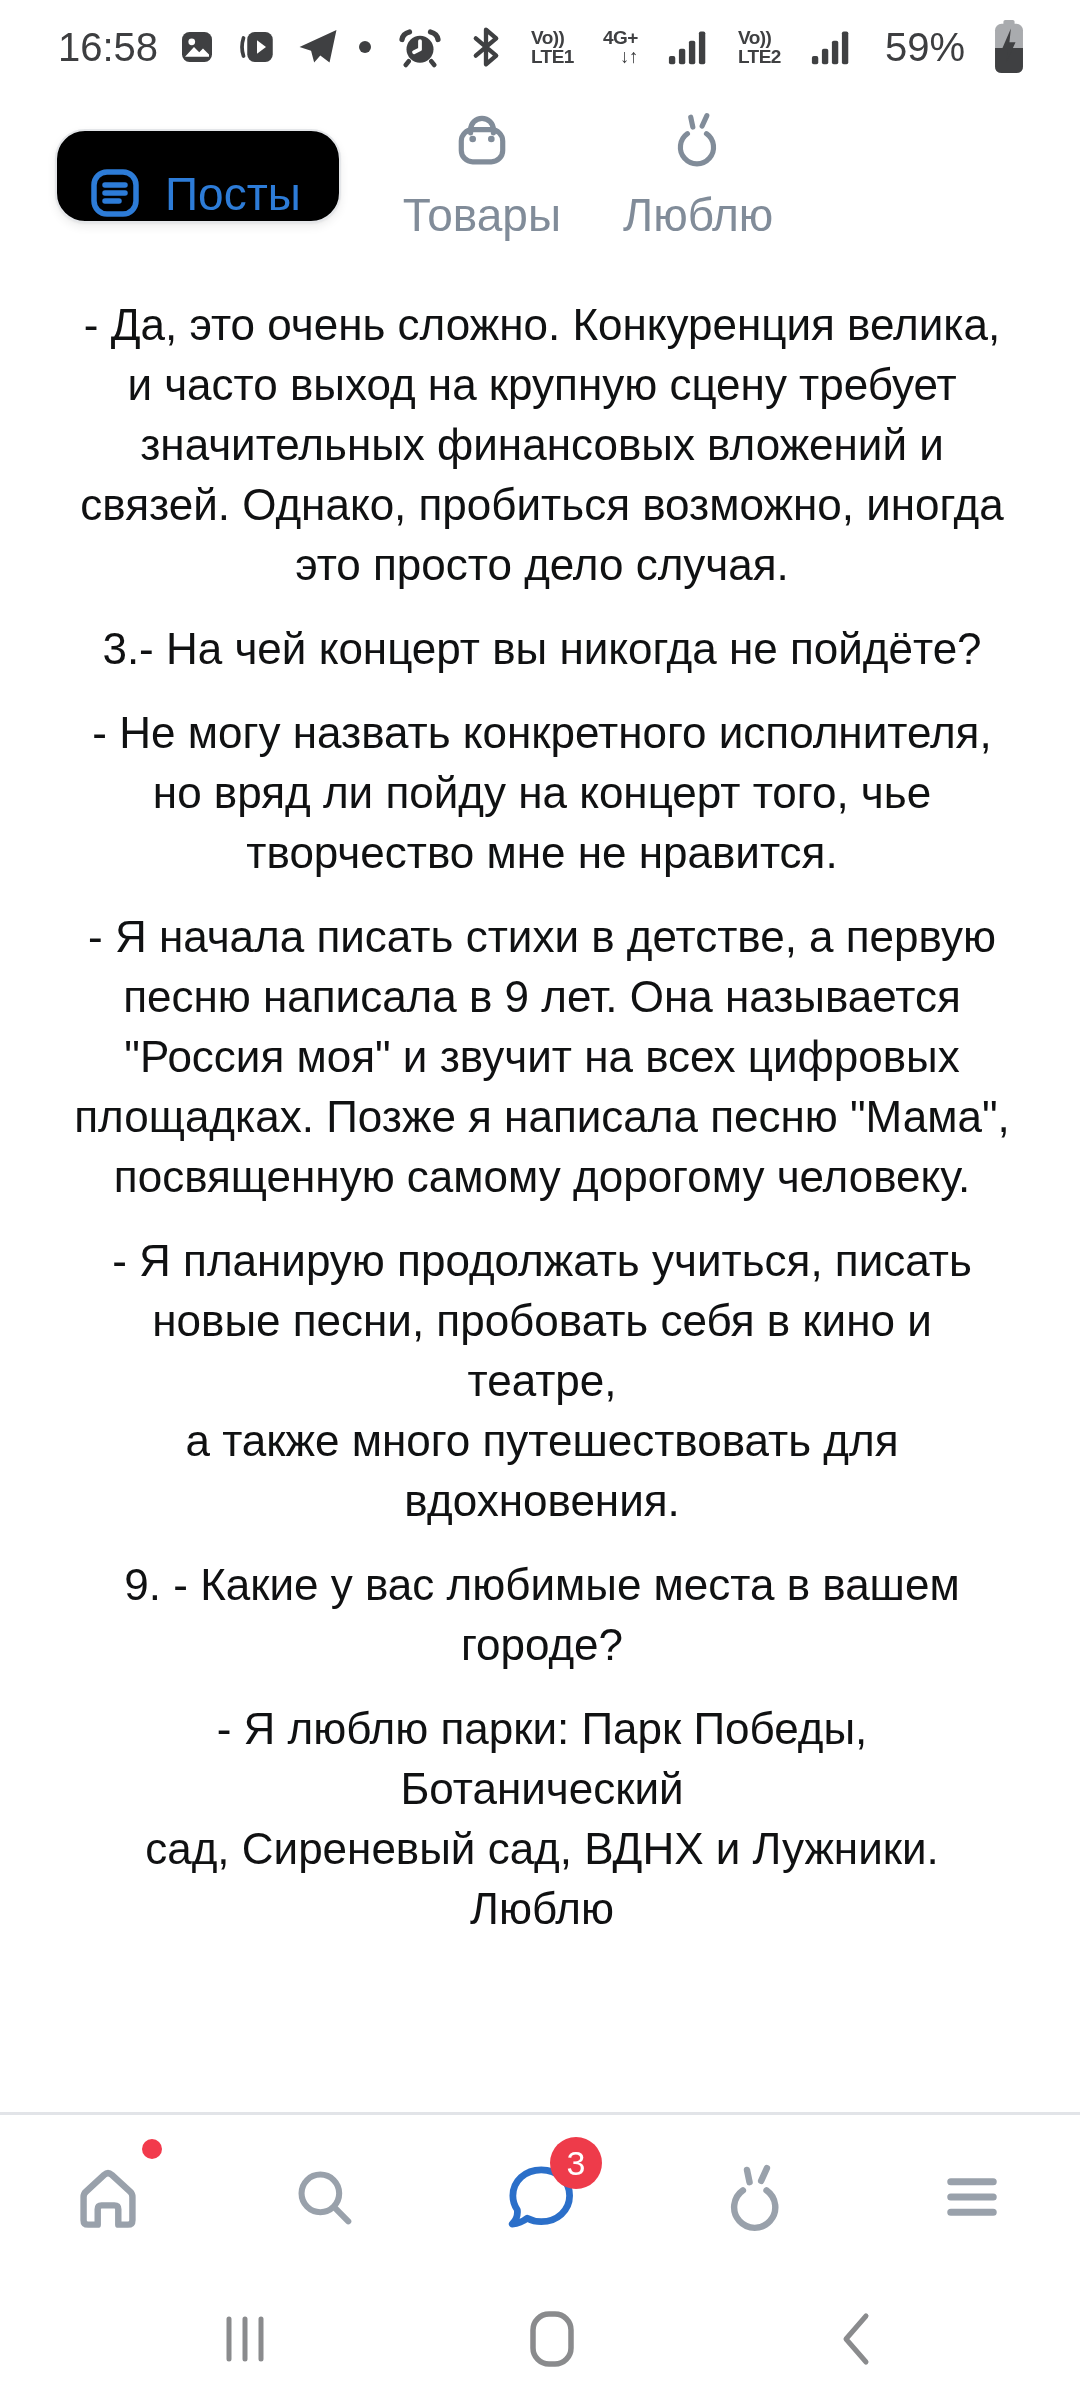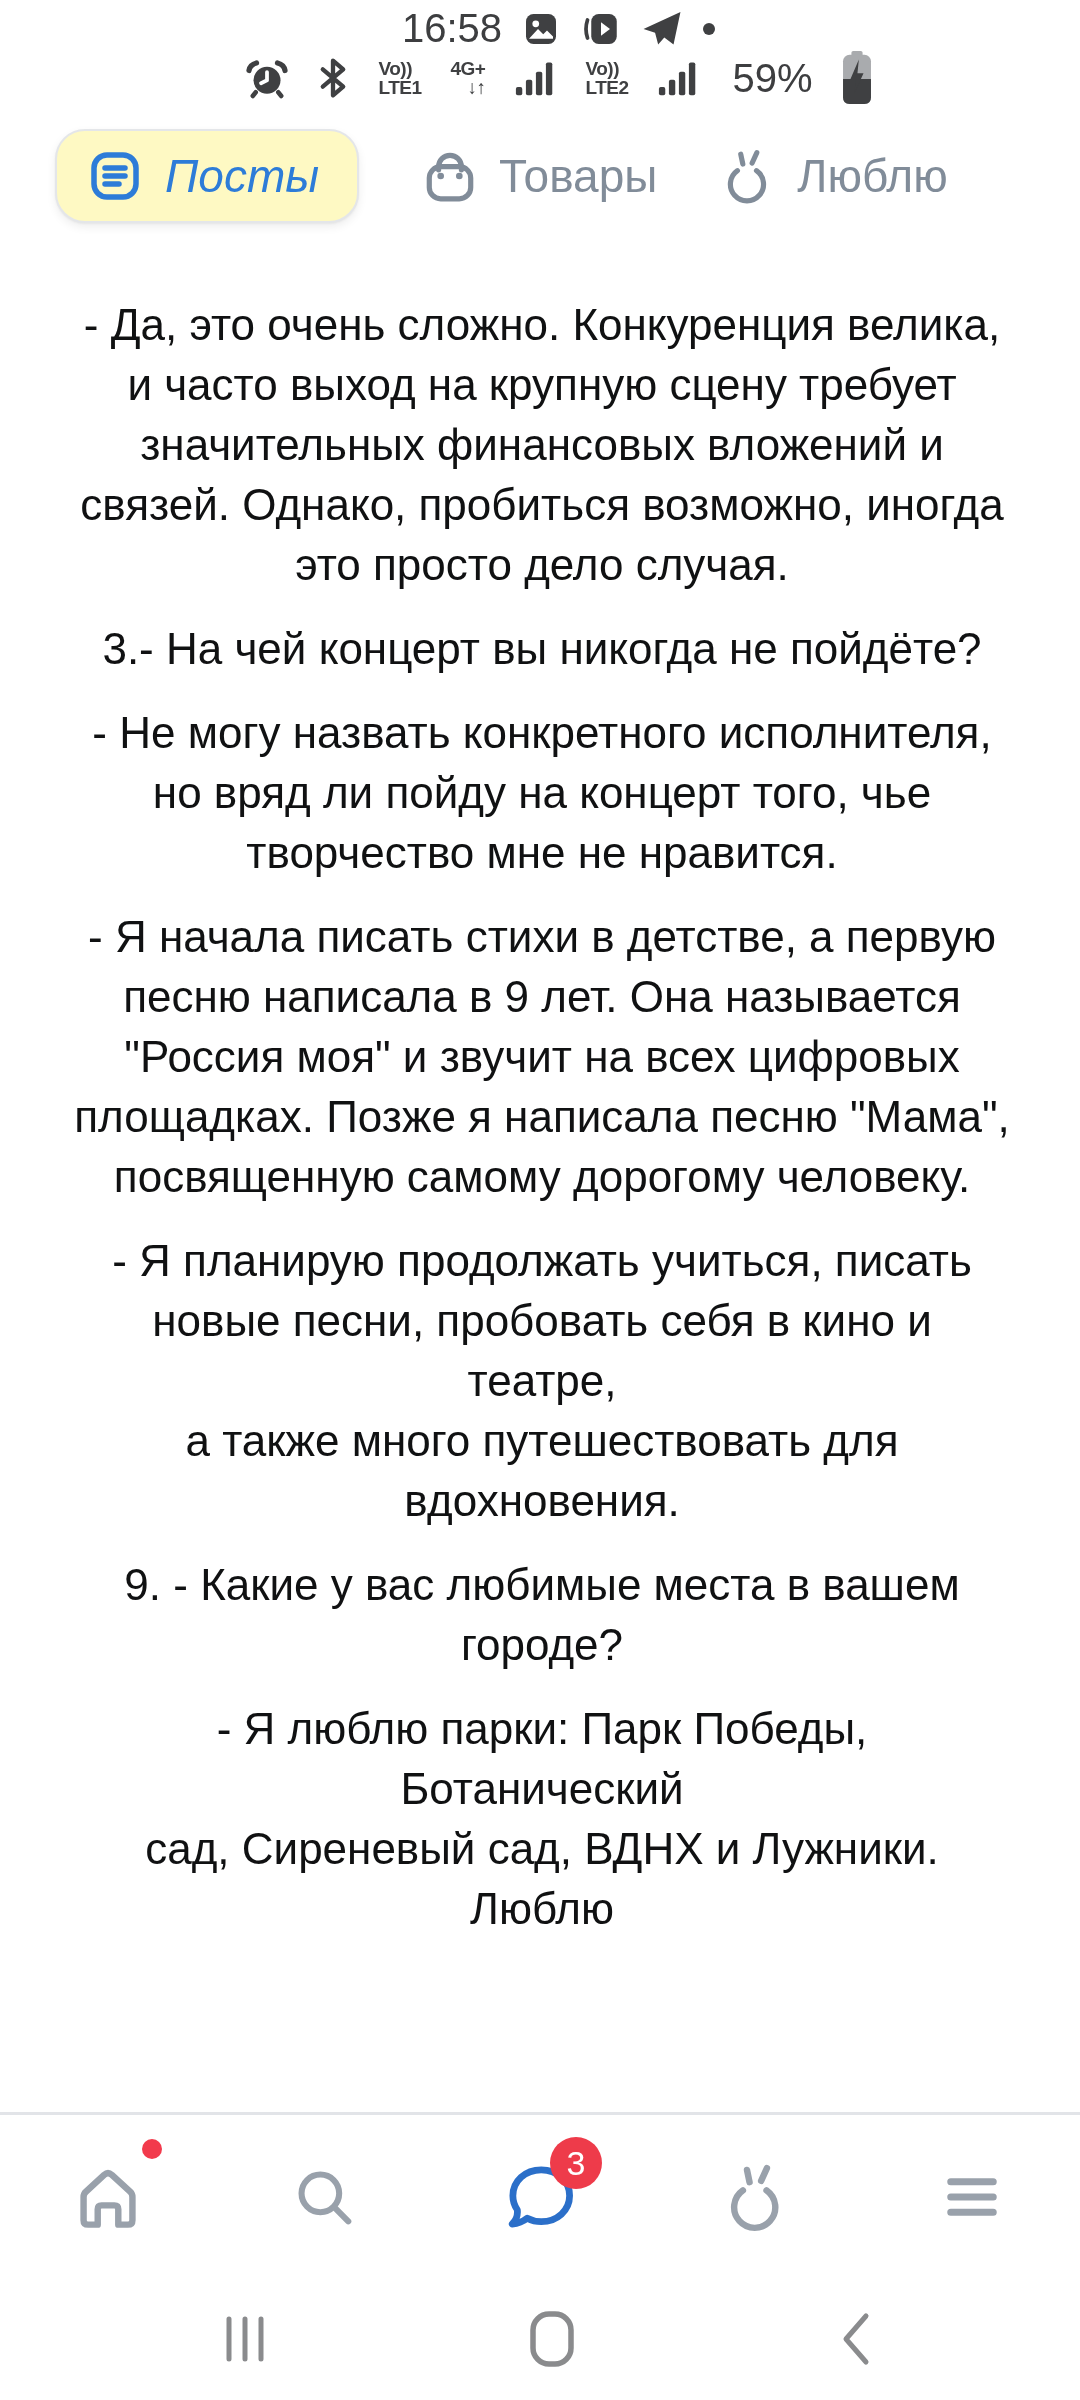--- a/index.html
+++ b/index.html
@@ -2,37 +2,37 @@
 <html><head>
 <meta charset="utf-8">
 <style>
   html,body{margin:0;padding:0;background:#fff;}
   #screen{position:relative;width:1080px;height:2400px;background:#ffffff;overflow:hidden;
           font-family:"Liberation Sans","DejaVu Sans",sans-serif;}
 
   
   .status-bar{position:absolute;top:0;left:0;width:1080px;height:88px;
               display:flex;align-items:center;justify-content:space-between;
-              padding:6px 20px 0 58px;box-sizing:border-box;color:#3f4042;flex-direction:column;}
+              padding:6px 56px 0 58px;box-sizing:border-box;color:#3f4042;}
   .sb-left{display:flex;align-items:center;gap:18px;}
   .sb-time{font-size:40px;letter-spacing:0px;color:#3d3e40;}
   .sb-right{display:flex;align-items:center;gap:29px;}
   .sb-stack{display:flex;flex-direction:column;align-items:flex-start;
             font-size:19px;line-height:19px;font-weight:700;letter-spacing:-0.5px;color:#3f4042;}
   .sb-stack.center{align-items:flex-end;}
   .sb-pct{font-size:40px;color:#3d3e40;margin-left:4px;}
   .sb-icon{display:block;}
 
   
   .tabs-row{position:absolute;top:120px;left:55px;height:112px;display:flex;align-items:center;gap:62px;}
-  .tab-pill{display:flex;align-items:center;gap:22px;background:#fef9c3;border:2px solid #e4e6e9;
+  .tab-pill{display:flex;align-items:flex-end;gap:22px;background:#000000;border:2px solid #e4e6e9;
             border-radius:30px;height:94px;padding:0 38px 0 30px;box-sizing:border-box;
-            box-shadow:0 4px 10px rgba(0,0,0,0.07), 0 1px 2px rgba(0,0,0,0.05);font-style:italic;}
+            box-shadow:0 4px 10px rgba(0,0,0,0.07), 0 1px 2px rgba(0,0,0,0.05);}
   .tab-pill .tab-label{color:#2d7cd8;font-size:46px;font-weight:500;}
-  .tab-item{display:flex;align-items:center;gap:20px;}
+  .tab-item{display:flex;align-items:center;gap:20px;flex-direction:column;}
   .tab-item .tab-label{color:#818c99;font-size:46px;font-weight:500;}
 
   
   .content{position:absolute;top:295px;left:72px;width:940px;bottom:288px;overflow:hidden;text-align:center;}
   .para{margin:0 0 24px 0;font-size:44px;line-height:60px;color:#101112;white-space:pre-line;}
 
   
   .divider{position:absolute;top:2112px;left:0;width:1080px;height:3px;background:#e2e4e8;}
   .vk-tabbar{position:absolute;top:2115px;left:0;width:1080px;height:163px;display:flex;background:#fff;}
   .vk-tab{flex:1;display:flex;align-items:center;justify-content:center;position:relative;}

